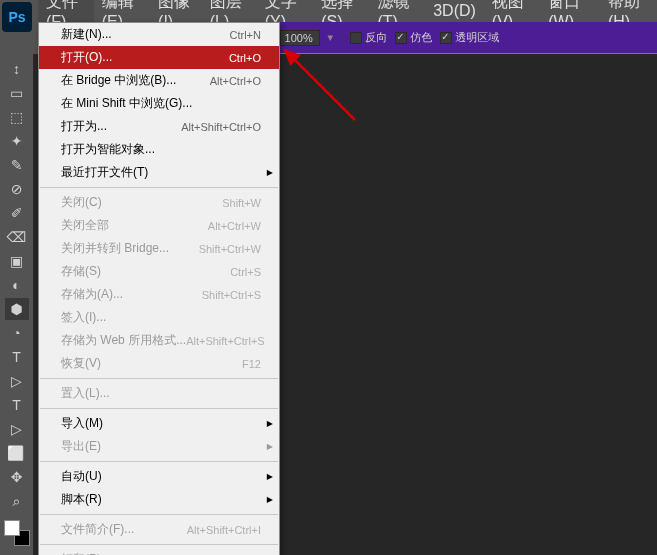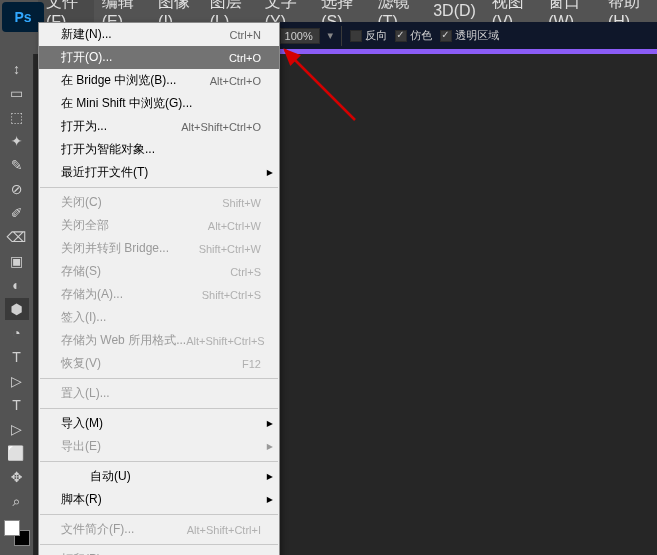--- a/index.html
+++ b/index.html
@@ -1,33 +1,33 @@
 <!DOCTYPE html>
 <html><head>
 <meta charset="utf-8">
 <style>
 * { margin: 0; padding: 0; box-sizing: border-box; font-family: "Microsoft YaHei", Arial, sans-serif; }
 body { background: #535353; width: 657px; height: 555px; overflow: hidden; position: relative; }
 .menubar { background: #535353; height: 22px; display: flex; align-items: center; padding-left: 38px; color: #e0e0e0; font-size: 16px; }
 .menubar-item { padding: 3px 8px; cursor: default; }
 .menubar-item.active { background: #4a4a4a; }
-.ps-logo { position: absolute; top: 2px; left: 2px; width: 42px; height: 30px; background: #001e36; color: #31a8ff; font-weight: bold; font-size: 14px; display: flex; align-items: center; justify-content: center; border-radius: 4px; }
-.optionsbar { position: absolute; top: 22px; left: 38px; right: 0; height: 32px; background: #0f172a; display: flex; align-items: center; padding: 0 8px; color: #d0d0d0; font-size: 11px; gap: 8px; border-bottom: 5px solid #8b5cf6; }
+.ps-logo { position: absolute; top: 2px; left: 2px; width: 30px; height: 30px; background: #001e36; color: #31a8ff; font-weight: bold; font-size: 14px; display: flex; align-items: center; justify-content: center; border-radius: 4px; }
+.optionsbar { position: absolute; top: 22px; left: 38px; right: 0; height: 32px; background: #4c1d95; display: flex; align-items: center; padding: 0 8px; color: #d0d0d0; font-size: 11px; gap: 8px; border-bottom: 1px solid #8b5cf6; }
 .optionsbar select, .optionsbar input { background: #3a3a3a; color: #d0d0d0; border: 1px solid #2a2a2a; font-size: 11px; padding: 1px 4px; }
 .optionsbar .sep { width: 1px; height: 20px; background: #3a3a3a; }
 .toolbox { position: absolute; top: 54px; left: 0; width: 34px; bottom: 0; background: #535353; border-right: 1px solid #2a2a2a; display: flex; flex-direction: column; align-items: center; padding-top: 4px; gap: 2px; }
 .tool { width: 24px; height: 22px; display: flex; align-items: center; justify-content: center; color: #d0d0d0; font-size: 14px; cursor: default; }
 .tool.selected { background: #3a3a3a; }
 .swatches { margin-top: 6px; position: relative; width: 26px; height: 26px; }
 .swatch-fg { position: absolute; top: 0; left: 0; width: 16px; height: 16px; background: #fff; border: 1px solid #888; }
 .swatch-bg { position: absolute; bottom: 0; right: 0; width: 16px; height: 16px; background: #000; border: 1px solid #888; }
 .canvas-area { position: absolute; top: 54px; left: 34px; right: 0; bottom: 0; background: #262626; }
 .dropdown { position: absolute; top: 22px; left: 38px; width: 242px; background: #f0f0f0; border: 1px solid #8a8a8a; box-shadow: 2px 2px 6px rgba(0,0,0,0.4); font-size: 12px; color: #000; }
 .menu-row { display: flex; justify-content: space-between; align-items: center; padding: 3px 18px 3px 22px; cursor: default; white-space: nowrap; }
-.menu-row.highlighted { background: #737373; color: #fff; }
+.menu-row.highlighted { background: #b91c1c; color: #fff; }
 .menu-row.disabled { color: #9a9a9a; }
 .menu-row .shortcut { color: #666; font-size: 11px; }
 .menu-row.highlighted .shortcut { color: #fff; }
 .menu-row.disabled .shortcut { color: #b0b0b0; }
 .menu-row.has-sub::after { content: "▶"; font-size: 8px; position: absolute; right: 6px; }
 .menu-sep { height: 1px; background: #c8c8c8; margin: 3px 1px; }
 .arrow { position: absolute; pointer-events: none; }
 .arrow svg { overflow: visible; }
 .checkbox { width: 12px; height: 12px; border: 1px solid #2a2a2a; background: #3a3a3a; display: inline-block; vertical-align: middle; margin-right: 3px; position: relative; }
 .checkbox.checked::after { content: "✓"; color: #d0d0d0; font-size: 10px; position: absolute; top: -2px; left: 0; }
@@ -164,21 +164,21 @@
     <div class="menu-sep"></div>
     <div class="menu-row has-sub" style="position: relative;">
       <span>导入(M)</span>
       <span class="shortcut"></span>
     </div>
     <div class="menu-row disabled has-sub" style="position: relative;">
       <span>导出(E)</span>
       <span class="shortcut"></span>
     </div>
     <div class="menu-sep"></div>
-    <div class="menu-row has-sub" style="position: relative; margin-left: 29px;">
+    <div class="menu-row has-sub" style="position: relative;">
       <span>自动(U)</span>
       <span class="shortcut"></span>
     </div>
     <div class="menu-row has-sub" style="position: relative; text-align: center;">
       <span>脚本(R)</span>
       <span class="shortcut"></span>
     </div>
     <div class="menu-sep"></div>
     <div class="menu-row disabled" style="position: relative;">
       <span>文件简介(F)...</span>

